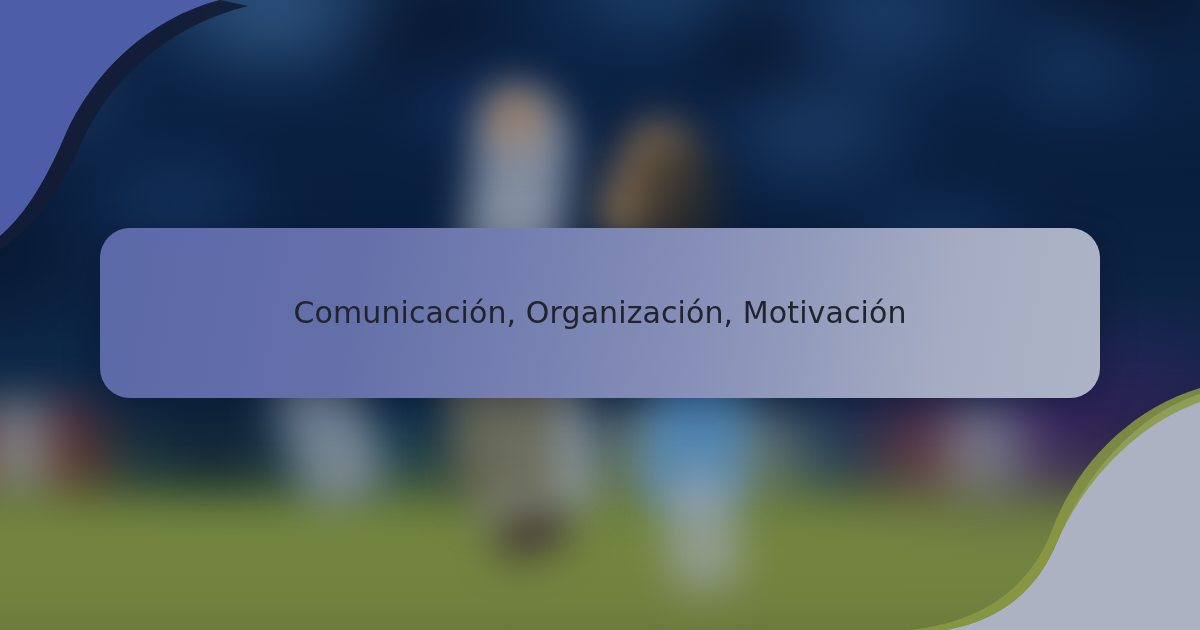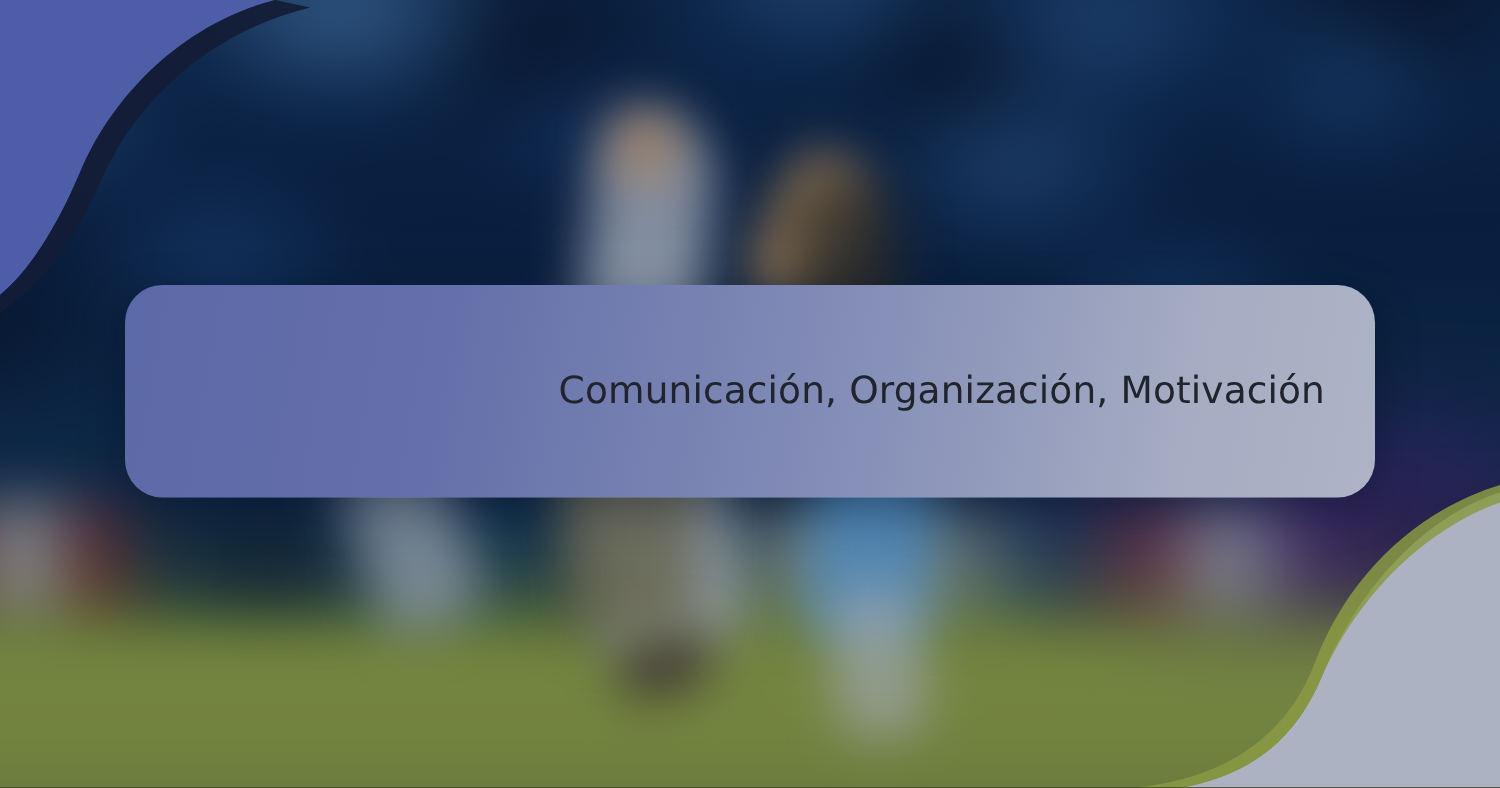--- a/index.html
+++ b/index.html
@@ -134,21 +134,21 @@
     width: 100%;
     text-align: center;
     color: #20242c;
     font-size: 30px;
     line-height: 46px;
     font-weight: 400;
     letter-spacing: .1px;
     padding: 0 40px;
     box-sizing: border-box;
   }
-  .headline .l2 { display: block; text-align: right; }
+  .headline .l2 { display: block; }
 </style>
 </head>
 <body>
 
 <div id="stage">
 
   <div class="bg-photo"></div>
   <div class="ad-band"></div>
 
   <div class="player p1-body"></div>

